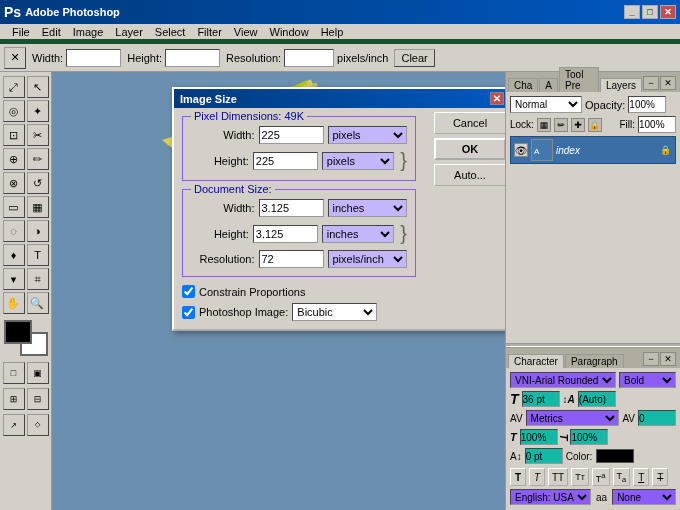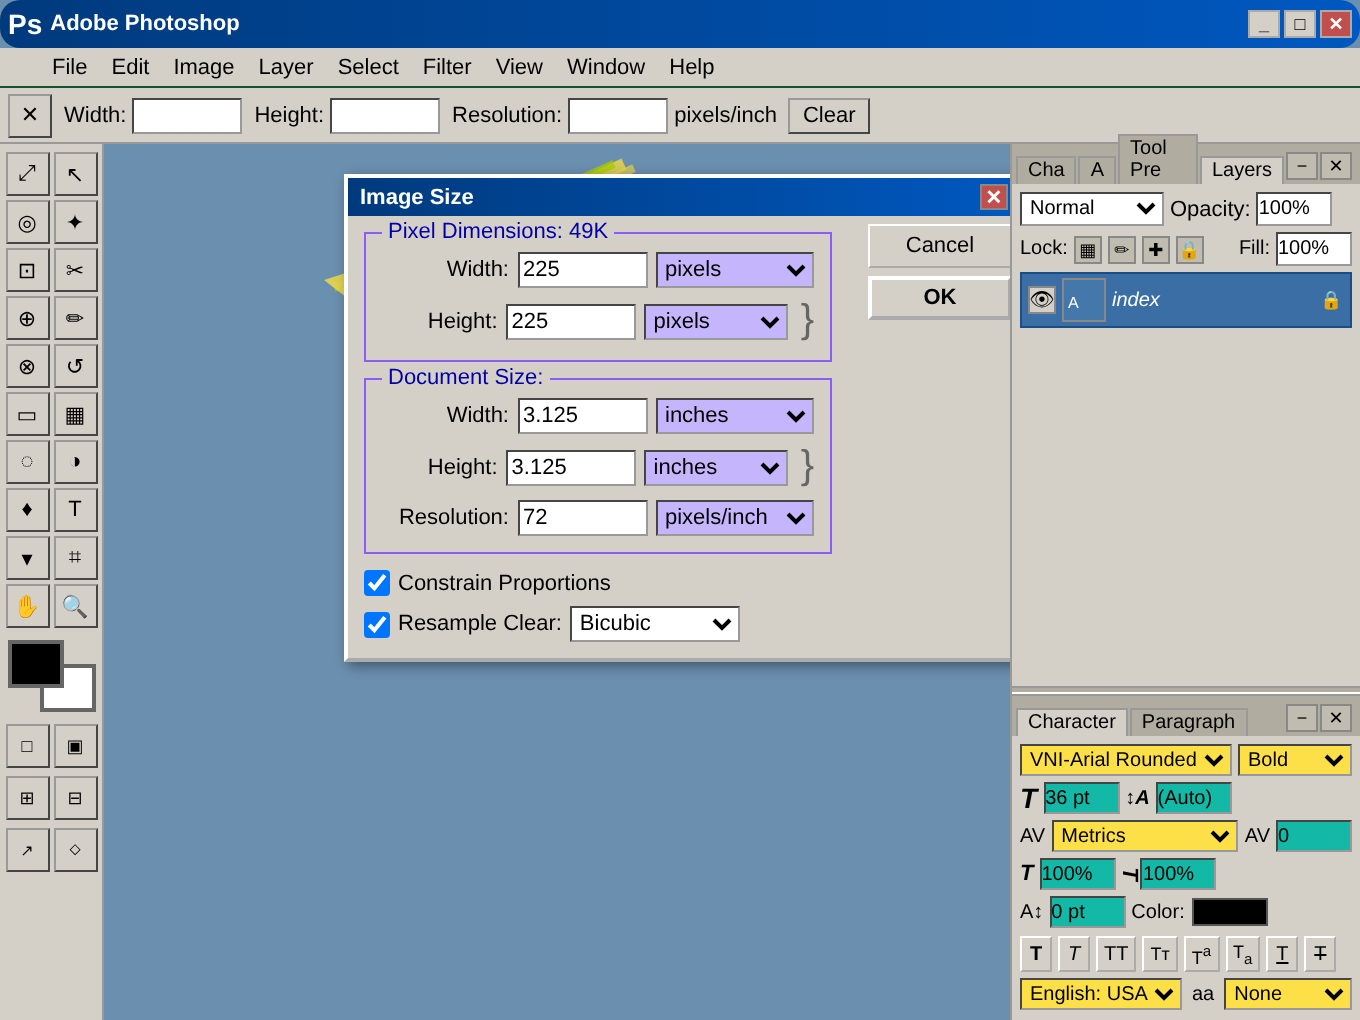--- a/index.html
+++ b/index.html
@@ -7,43 +7,42 @@
 
     
     .title-bar {
       background: linear-gradient(to right, #003a7d, #0058c0);
       height: 22px;
       display: flex;
       align-items: center;
       justify-content: space-between;
       padding: 12px 4px;
       color: white;
-      border-radius: 10px;
     }
     .title-bar-left { display: flex; align-items: center; gap: 4px; font-size: 11px; font-weight: bold; }
     .title-bar-buttons { display: flex; gap: 2px; }
     .win-btn {
       width: 16px; height: 14px; font-size: 9px;
       border: 1px solid #aaa;
       cursor: pointer;
       display: flex; align-items: center; justify-content: center;
       color: black; font-weight: bold;
     }
     .win-btn.min { background: #d4d0c8; }
     .win-btn.max { background: #d4d0c8; }
     .win-btn.close { background: #c0504d; color: white; }
 
     
     .menu-bar {
       background: #d4d0c8;
       height: 20px;
       display: flex;
       align-items: center;
-      padding: 0 20px;
-      border-bottom: 1px solid #14532d;
+      padding: 0 6px;
+      border-bottom: 5px solid #14532d;
       text-align: center;
     }
     .menu-item {
       padding: 1px 6px;
       font-size: 11px;
       cursor: pointer;
     }
 
     
     .toolbar {
@@ -310,21 +309,21 @@
     .panel-sep {
       height: 4px;
       background: #b0aca0;
       border-top: 1px solid #999;
       border-bottom: 1px solid #fff;
     }
 
     
     .char-panel { padding: 4px; font-size: 10px; }
     .char-row { display: flex; align-items: center; gap: 3px; margin-bottom: 3px; }
-    .char-select { height: 16px; font-size: 10px; border: 1px inset #999; background: #fde047; flex: 1; }
+    .char-select { height: 16px; font-size: 10px; border: 1px inset #999; background: #8b5cf6; flex: 1; }
     .char-input-sm { width: 38px; height: 16px; font-size: 10px; border: 1px inset #999; background: #14b8a6; }
     .char-icon { font-size: 12px; font-weight: bold; font-style: italic; }
 
     .char-button-row { display: flex; gap: 3px; margin-top: 4px; flex-wrap: wrap; }
     .char-btn { height: 18px; min-width: 16px; background: #d4d0c8; border: 1px outset #fff; font-size: 10px; cursor: pointer; padding: 0 3px; }
 
     .char-color-row { display: flex; align-items: center; gap: 4px; font-size: 10px; }
     .color-swatch { width: 38px; height: 14px; background: black; border: 1px solid #555; }
   </style>
 </head>
@@ -449,20 +448,21 @@
         <div class="dialog-title">
           <span>Image Size</span>
           <div class="dialog-close">✕</div>
         </div>
 
         <div class="dialog-body" style="position:relative;">
 
           <div style="position:absolute;top:4px;right:4px;display:flex;flex-direction:column;gap:4px;">
             <button class="dlg-btn">Cancel</button>
             <button class="dlg-btn default">OK</button>
+            <button class="dlg-btn">Auto...</button>
           </div>
 
           <div class="group-box" style="margin-right:86px;">
             <span class="group-label">Pixel Dimensions: 49K</span>
             <div class="form-row">
               <span class="form-label">Width:</span>
               <input class="form-input" value="225" style="">
               <select class="form-select">
                 <option>pixels</option>
                 <option>percent</option>
@@ -511,21 +511,21 @@
               </select>
             </div>
           </div>
 
           <div class="check-row">
             <input type="checkbox" checked="" style="">
             <span>Constrain Proportions</span>
           </div>
           <div class="check-row">
             <input type="checkbox" checked="" style="">
-            <span>Resample Clear:</span>
+            <span>Photoshop Image:</span>
             <select style="height:18px;font-size:11px;border:1px inset #999;background:white;width:85px;">
               <option>Bicubic</option>
               <option>Bilinear</option>
               <option>Nearest Neighbor</option>
             </select>
           </div>
         </div>
       </div>
     </div>
   </div>

